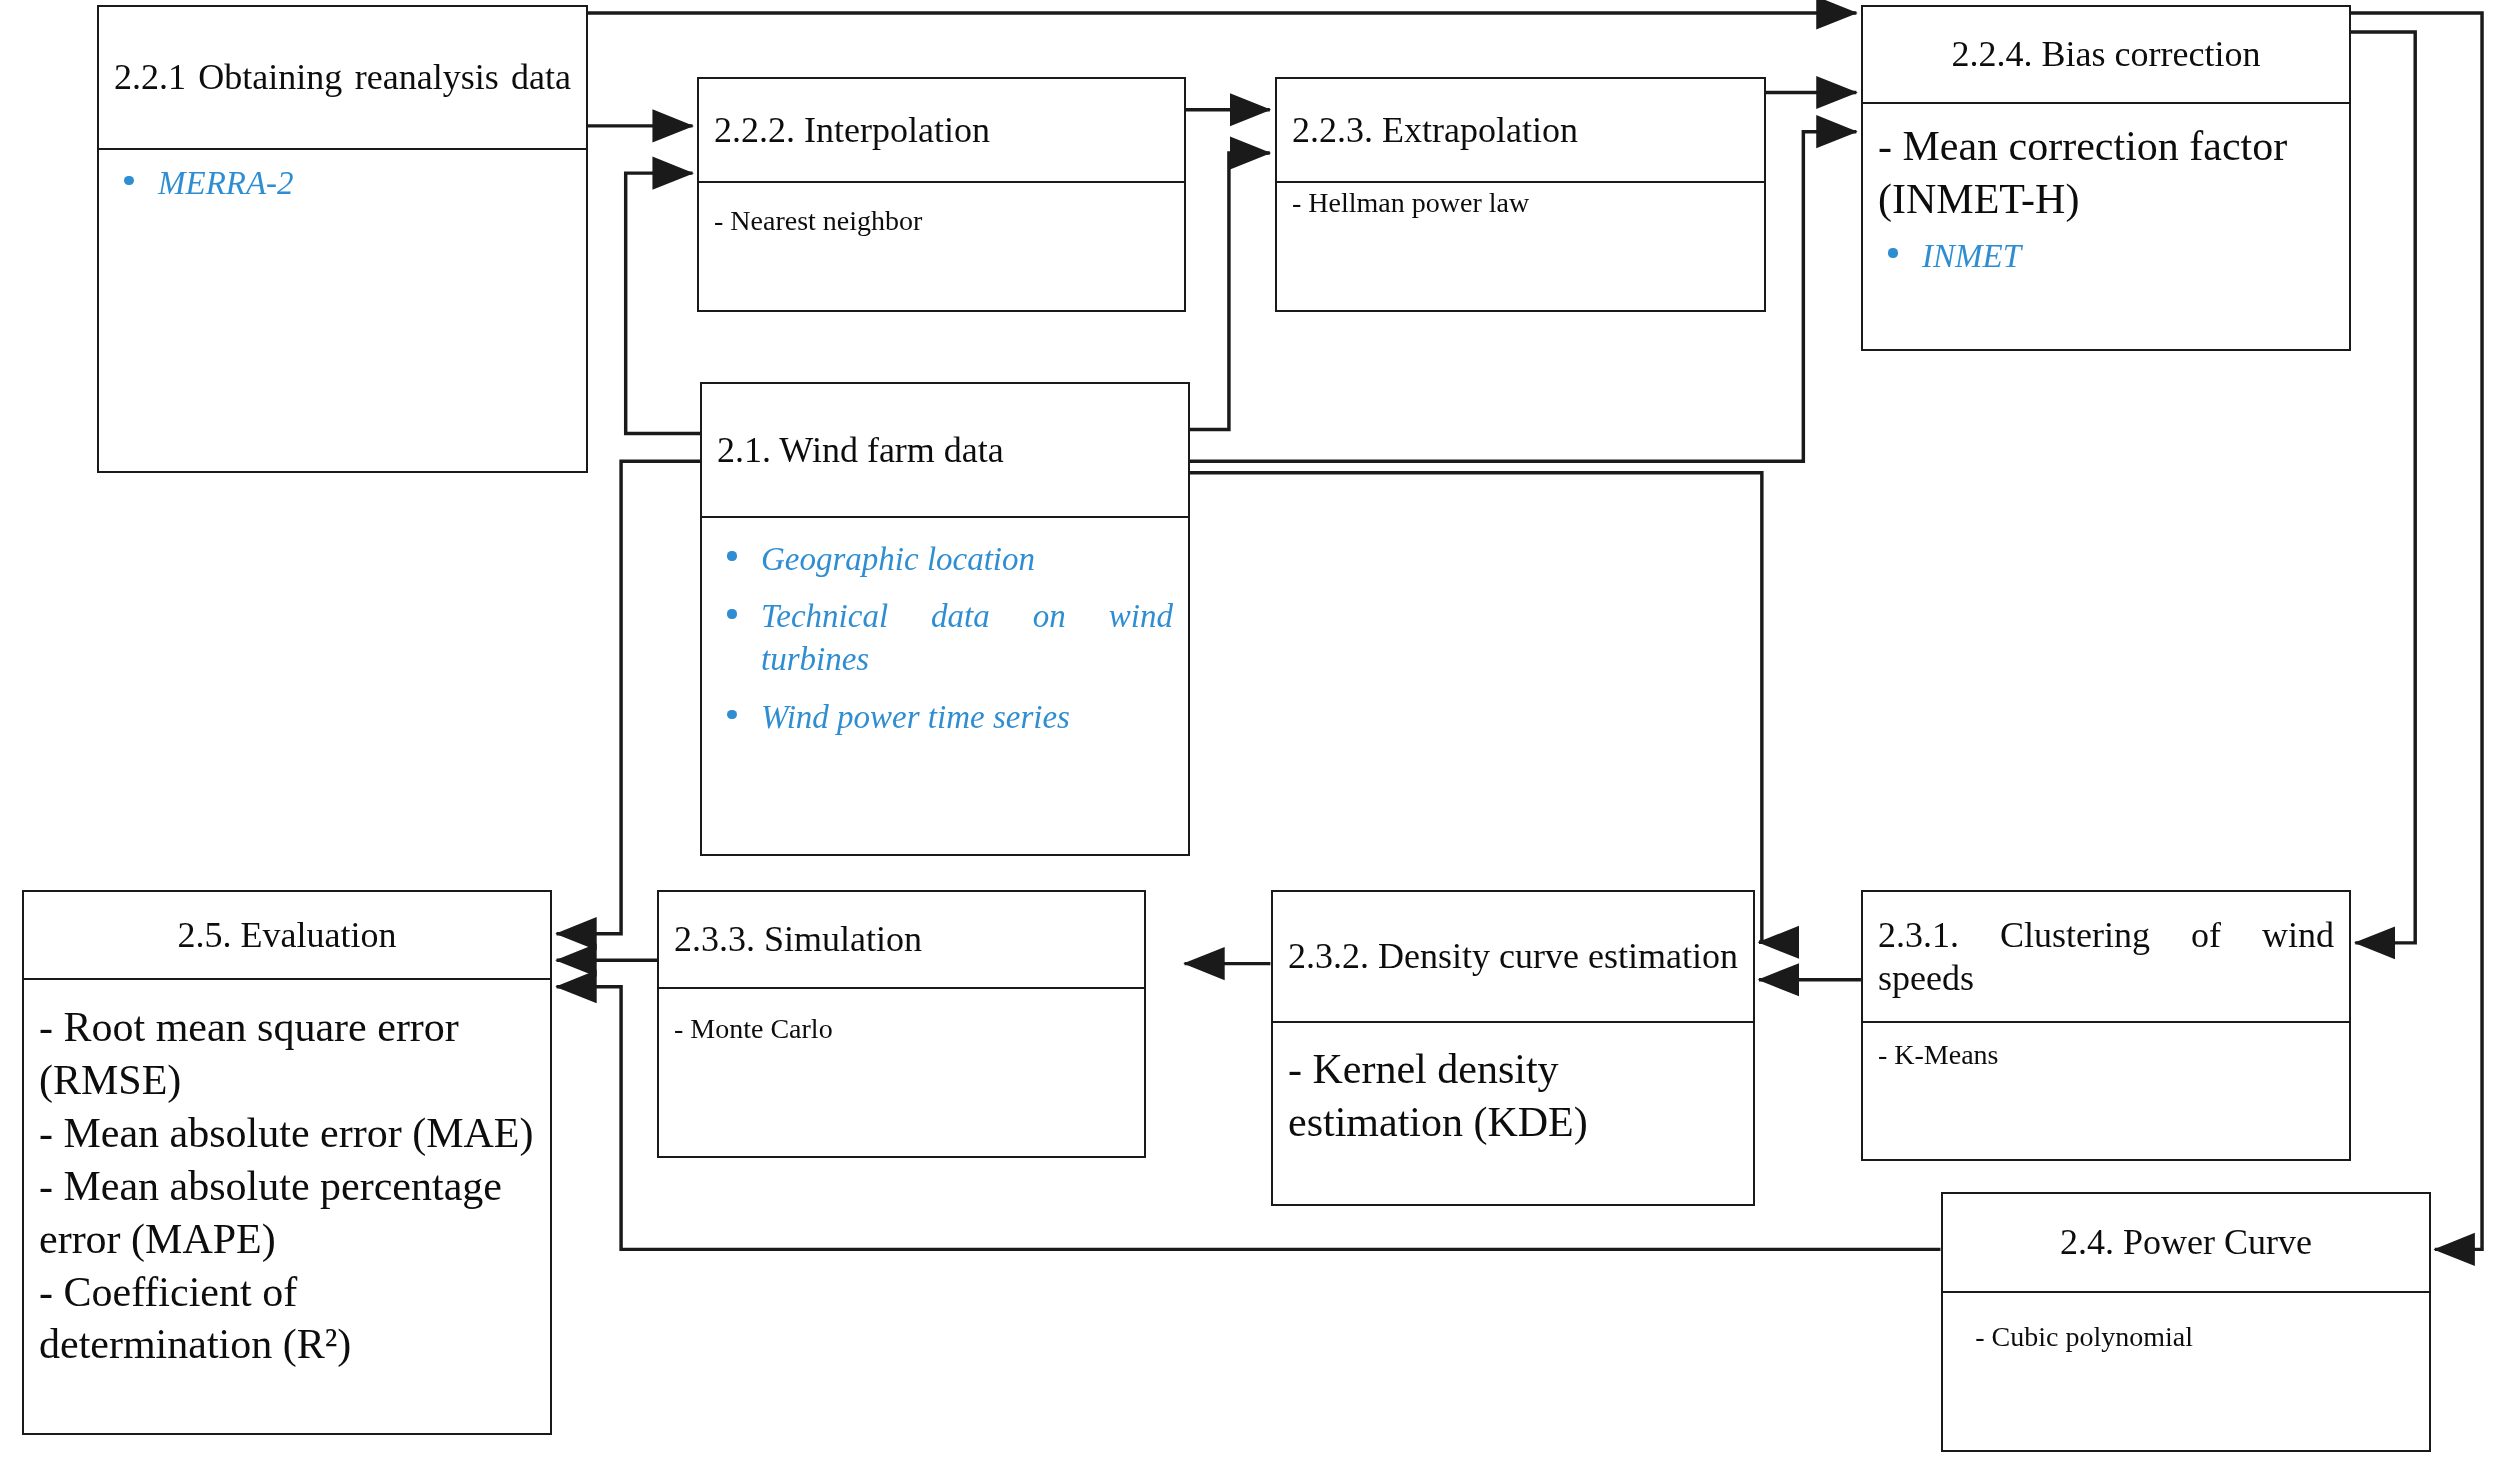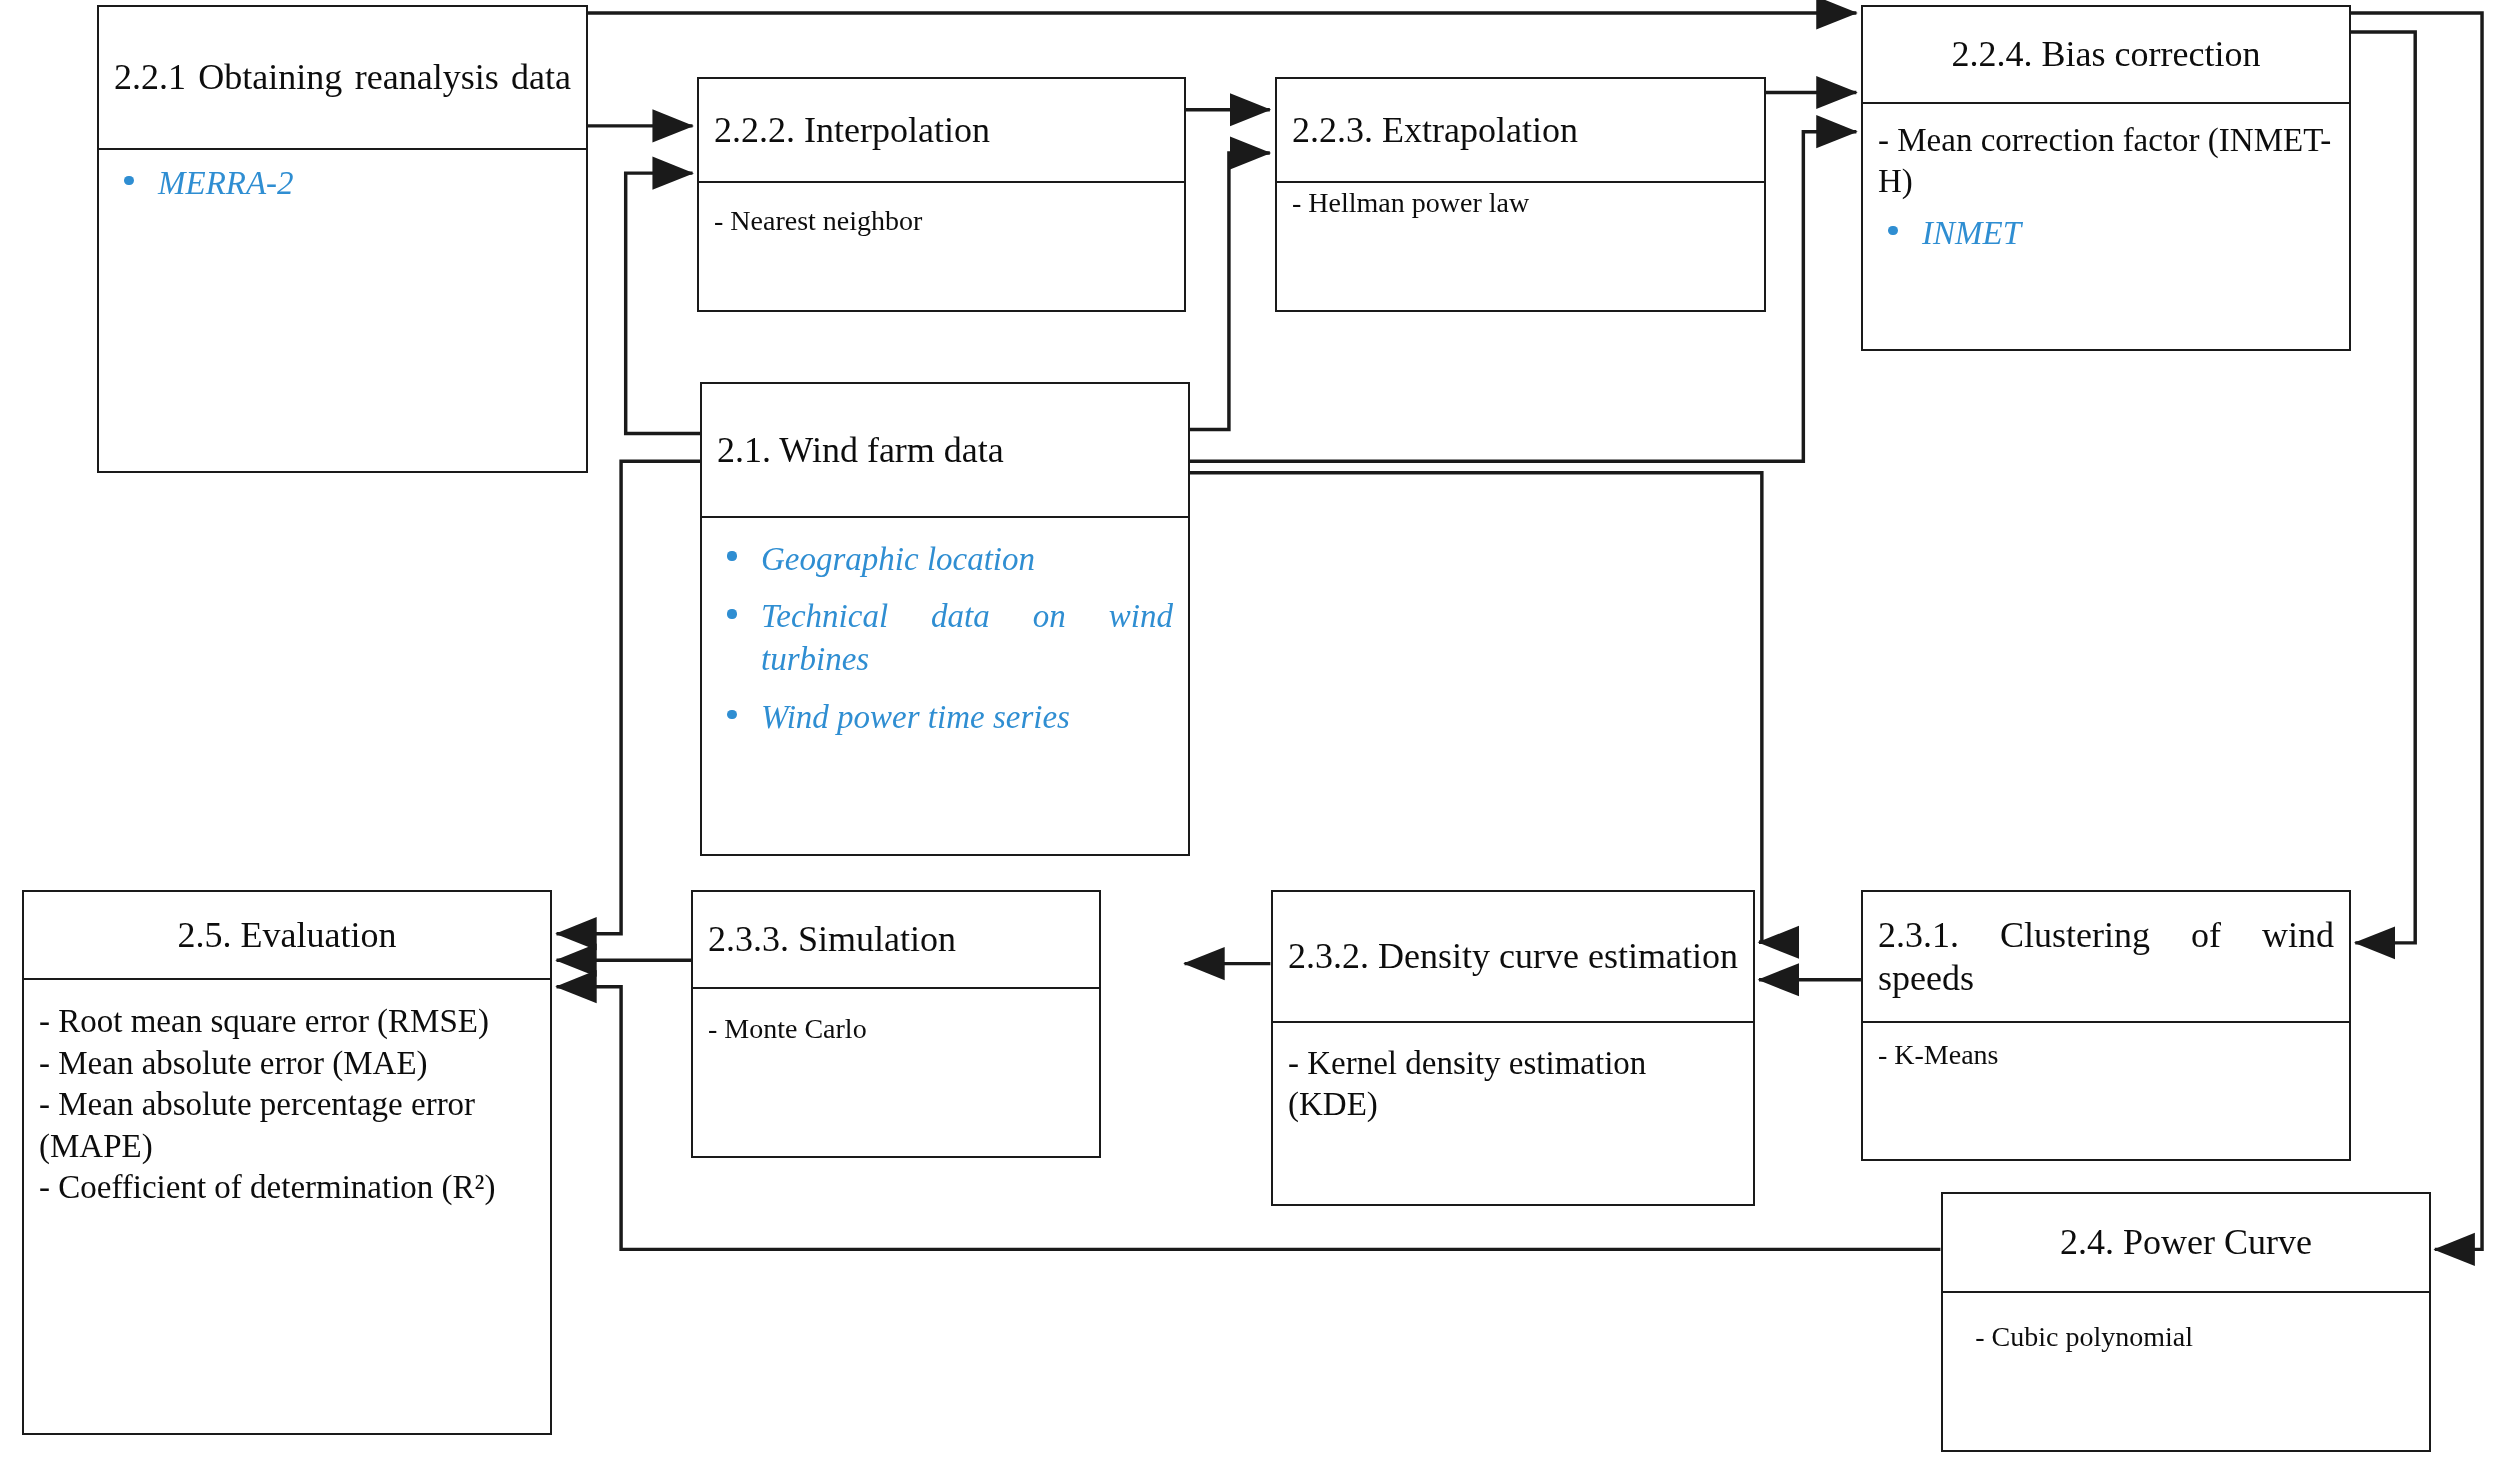--- a/index.html
+++ b/index.html
@@ -10,21 +10,21 @@
   .node{position:absolute;box-sizing:border-box;border:2.3px solid #1a1a1a;background:#fff;}
   .node .hdr{box-sizing:border-box;border-bottom:2.3px solid #1a1a1a;display:flex;align-items:center;
              padding:0 15px;}
   .node .bdy{box-sizing:border-box;padding:12.7px 15px 5.8px 15px;}
 
   .ttl{font-size:36px;line-height:1.18;color:#0d0d0d;width:100%;}
   .ttl.just{text-align:justify;text-align-last:justify;}
   .ttl.just2{text-align:justify;}
 
   .item{font-size:28px;line-height:1.22;color:#0d0d0d;margin:0 0 2.3px 0;}
-  .itemblock{font-size:33px;line-height:1.26;color:#0d0d0d;}
+  .itemblock{font-size:42px;line-height:1.26;color:#0d0d0d;}
 
   ul.blue{list-style:none;margin:0;padding:0;}
   ul.blue li{position:relative;padding-left:44px;margin:0 0 15px 0;
              color:#2F8ED2;font-style:italic;font-size:33px;line-height:1.30;
              text-align:justify;}
   ul.blue li:last-child{margin-bottom:0;}
   ul.blue li .bl{position:absolute;left:10.4px;top:0.42em;width:9.2px;height:9.2px;border-radius:50%;
                  background:#2F8ED2;}
   ul.blue li span.tx{display:block;}
 
@@ -39,21 +39,21 @@
   #n223 .bdy{padding-top:3px;}
   #n224{left:1861px; top:4.6px;    width:490px;  height:346px;}
   #n224 .hdr{height:97px;text-align:center;}
   #n224 .bdy{padding-top:16px;}
   #n21 {left:700px; top:382px;  width:490px;  height:474px;}
   #n21 .hdr{height:134px;}
   #n21 .bdy{padding-top:19.6px;}
   #n25 {left:22px;   top:890px; width:530px;  height:545px;}
   #n25 .hdr{height:88px;}
   #n25 .bdy{padding-top:21px;}
-  #n233{left:691px; top:890px; width:410px;  height:268px;}
+  #n233{left:657px; top:890px; width:489px;  height:268px;}
   #n233 .hdr{height:97px;}
   #n233 .bdy{padding-top:23px;}
   #n232{left:1271px; top:890px; width:484px;  height:316px;}
   #n232 .hdr{height:131px;}
   #n232 .bdy{padding-top:19.6px;}
   #n231{left:1861px; top:890px; width:490px;  height:271px;}
   #n231 .hdr{height:131px;}
   #n231 .bdy{padding-top:15px;}
   #n24 {left:1941px; top:1192px; width:490px;  height:260px;}
   #n24 .hdr{height:99px;}

